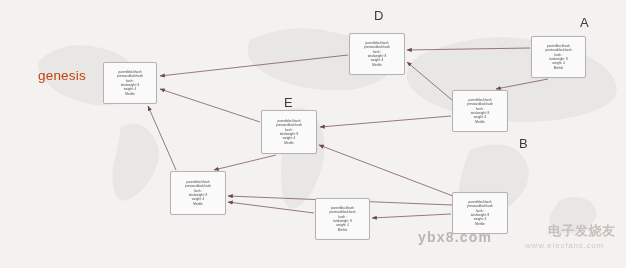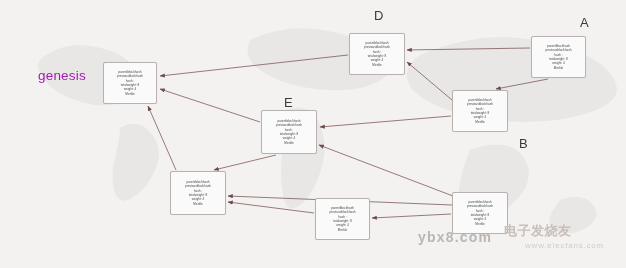--- a/index.html
+++ b/index.html
@@ -53,39 +53,40 @@
     position: absolute;
     color: #3a3a3a;
     font-size: 12px;
     letter-spacing: 0.3px;
   }
   .label.big {
     font-size: 13px;
   }
   #genesis-label {
     position: absolute;
-    color: #a21caf;
+    color: #c2410c;
     font-size: 13.5px;
     letter-spacing: 0.2px;
   }
   .watermark {
     position: absolute;
     pointer-events: none;
   }
   #wm-ybx {
     color: #b9b6b4;
     font-size: 14px;
     letter-spacing: 1.2px;
     font-weight: bold;
   }
   #wm-brand {
     color: #c8beba;
     font-size: 13px;
     letter-spacing: 0.5px;
     font-weight: bold;
+    margin-left: 44px;
   }
   #wm-url {
     color: #cfcac7;
     font-size: 8px;
     letter-spacing: 0.8px;
   }
 </style>
 </head>
 <body>
 

